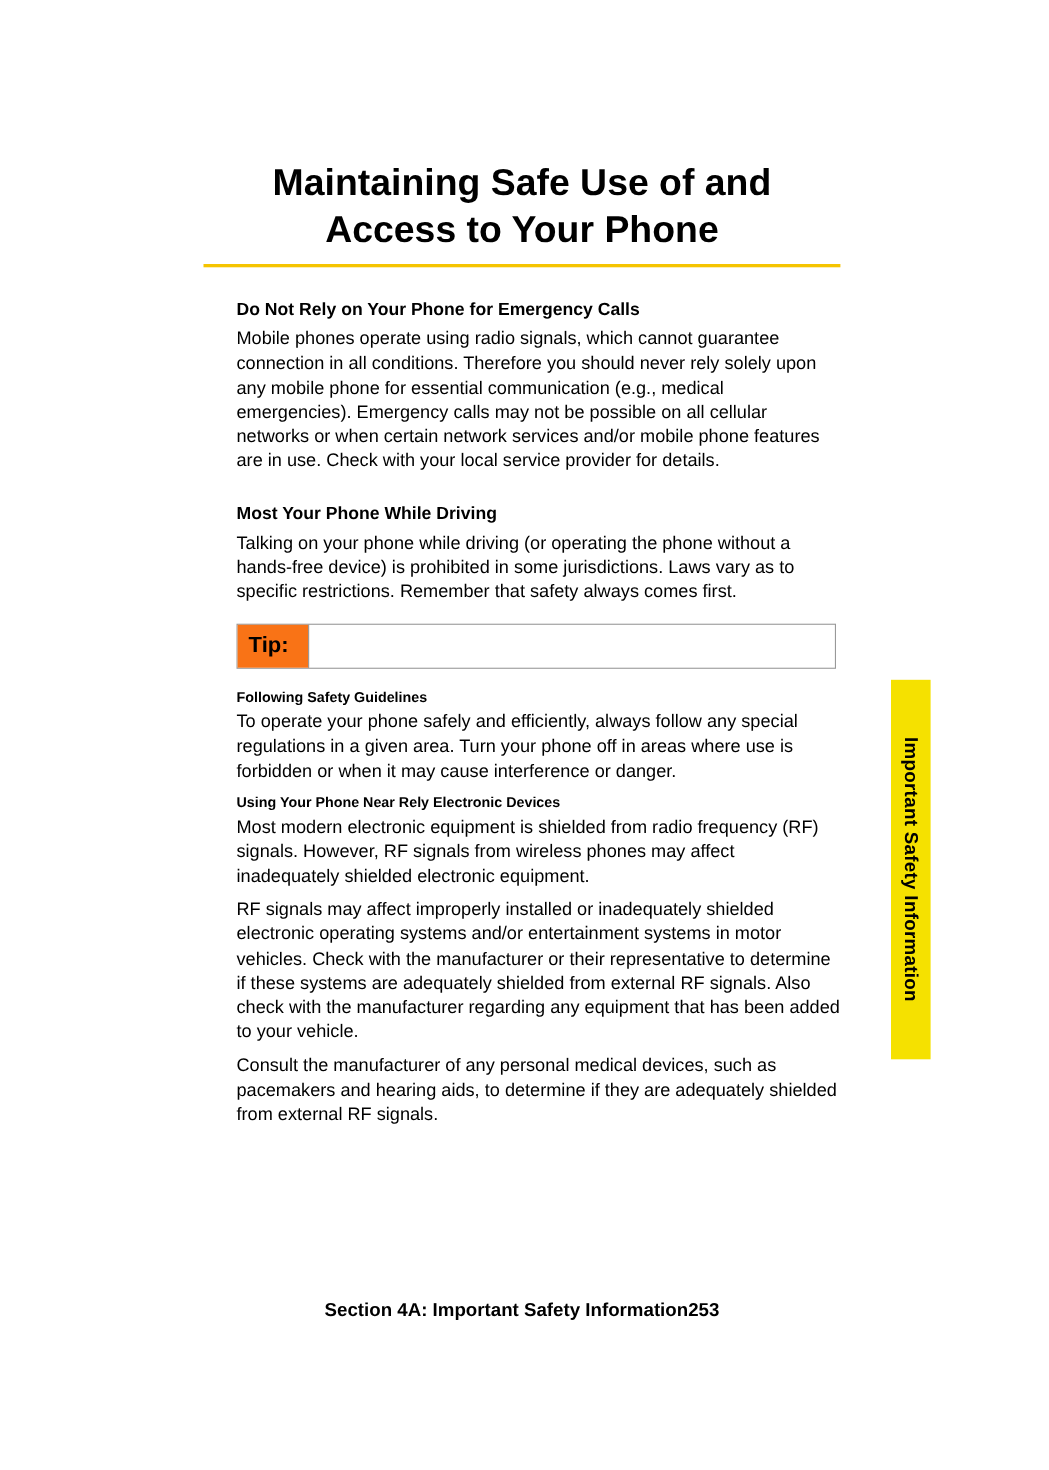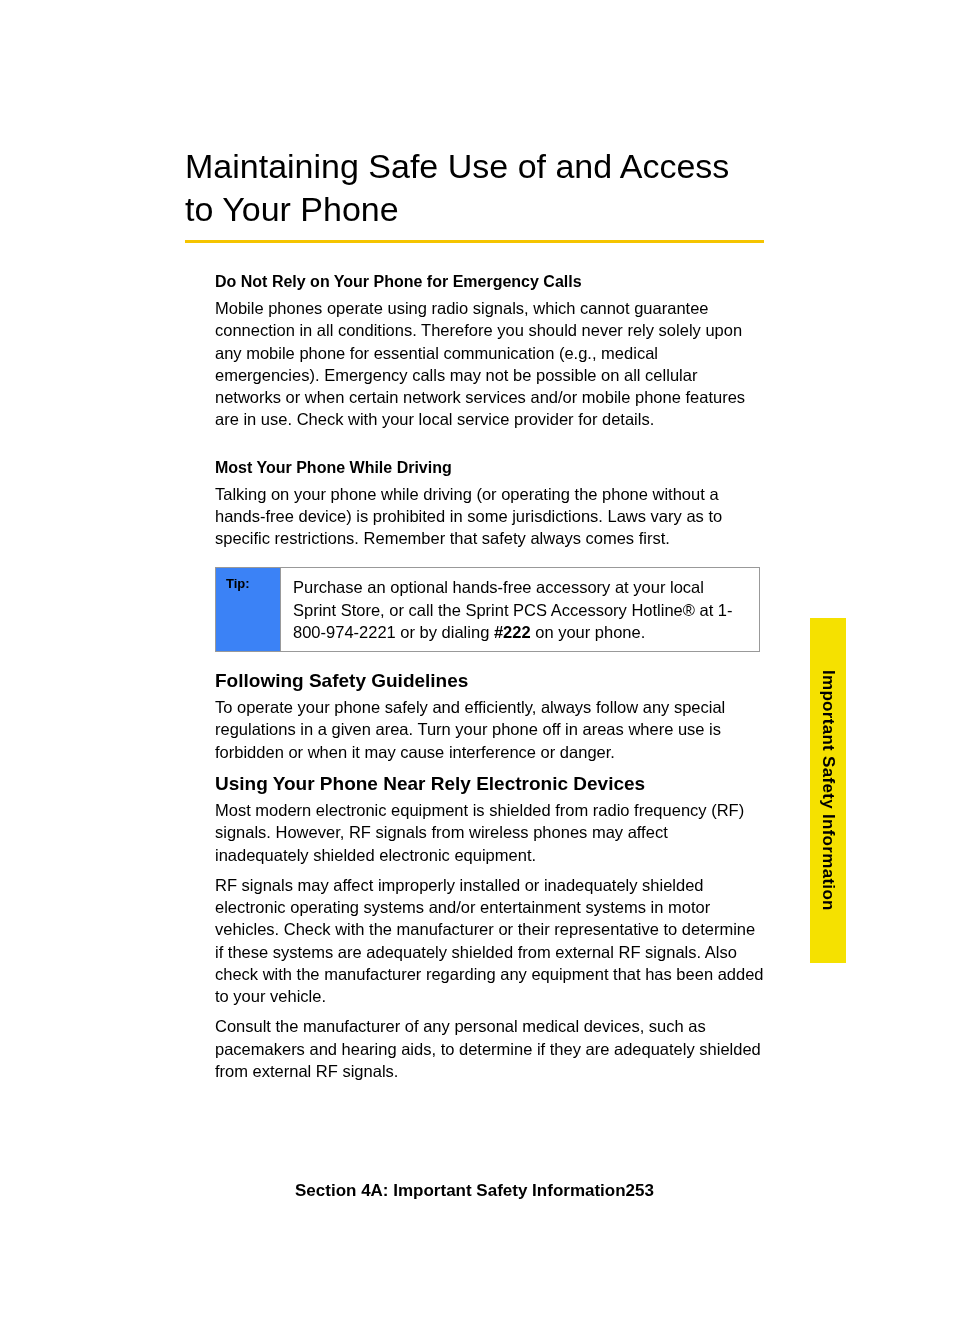--- a/index.html
+++ b/index.html
@@ -13,61 +13,62 @@
       background: #ffffff;
       font-family: "Myriad Pro", "Segoe UI", Arial, sans-serif;
       position: relative;
       color: #000000;
     }
     .content {
       padding: 145px 190px 0 185px;
     }
     .main-title {
       font-size: 34px;
-      font-weight: normal;
+      font-weight: bold;
       line-height: 1.25;
       margin-bottom: 10px;
+      text-align: center;
     }
     .title-underline {
       border-bottom: 3px solid #f5c400;
       margin-bottom: 30px;
       margin-top: 6px;
     }
     .subheading {
       font-size: 16px;
       font-weight: bold;
       margin-left: 30px;
       margin-bottom: 6px;
       margin-top: 28px;
     }
     .subheading-small {
-      font-size: 19px;
+      font-size: 13px;
       font-weight: bold;
       margin-left: 30px;
       margin-bottom: 4px;
       margin-top: 10px;
     }
     .body-text {
       font-size: 16.5px;
       line-height: 1.35;
       margin-left: 30px;
       margin-bottom: 8px;
     }
     .tip-box {
       margin-left: 30px;
       margin-top: 18px;
       margin-bottom: 18px;
       display: flex;
       border: 1px solid #999;
       width: 545px;
     }
     .tip-label {
-      background: #3b82f6;
+      background: #f97316;
       font-weight: bold;
-      font-size: 13px;
+      font-size: 20px;
       padding: 8px 12px 8px 10px;
       min-width: 65px;
       border-right: 1px solid #999;
     }
     .tip-content {
       font-size: 16.5px;
       line-height: 1.35;
       padding: 8px 10px 8px 12px;
     }
     .side-tab {
@@ -109,23 +110,20 @@
   <div class="title-underline"></div>
 
   <h2 class="subheading">Do Not Rely on Your Phone for Emergency Calls</h2>
   <p class="body-text">Mobile phones operate using radio signals, which cannot guarantee connection in all conditions. Therefore you should never rely solely upon any mobile phone for essential communication (e.g., medical emergencies). Emergency calls may not be possible on all cellular networks or when certain network services and/or mobile phone features are in use. Check with your local service provider for details.</p>
 
   <h2 class="subheading">Most Your Phone While Driving</h2>
   <p class="body-text">Talking on your phone while driving (or operating the phone without a hands-free device) is prohibited in some jurisdictions. Laws vary as to specific restrictions. Remember that safety always comes first.</p>
 
   <div class="tip-box">
     <div class="tip-label">Tip:</div>
-    <div class="tip-content">
-      <span>Purchase an optional hands-free accessory at your local Sprint Store, or call the Sprint PCS Accessory Hotline® at 1-800-974-2221 or by dialing </span><span class="bold">#222</span><span> on your phone.</span>
-    </div>
   </div>
 
   <h3 class="subheading-small">Following Safety Guidelines</h3>
   <p class="body-text">To operate your phone safely and efficiently, always follow any special regulations in a given area. Turn your phone off in areas where use is forbidden or when it may cause interference or danger.</p>
 
   <h3 class="subheading-small">Using Your Phone Near Rely Electronic Devices</h3>
   <p class="body-text">Most modern electronic equipment is shielded from radio frequency (RF) signals. However, RF signals from wireless phones may affect inadequately shielded electronic equipment.</p>
   <p class="body-text">RF signals may affect improperly installed or inadequately shielded electronic operating systems and/or entertainment systems in motor vehicles. Check with the manufacturer or their representative to determine if these systems are adequately shielded from external RF signals. Also check with the manufacturer regarding any equipment that has been added to your vehicle.</p>
   <p class="body-text">Consult the manufacturer of any personal medical devices, such as pacemakers and hearing aids, to determine if they are adequately shielded from external RF signals.</p>
 </div>

